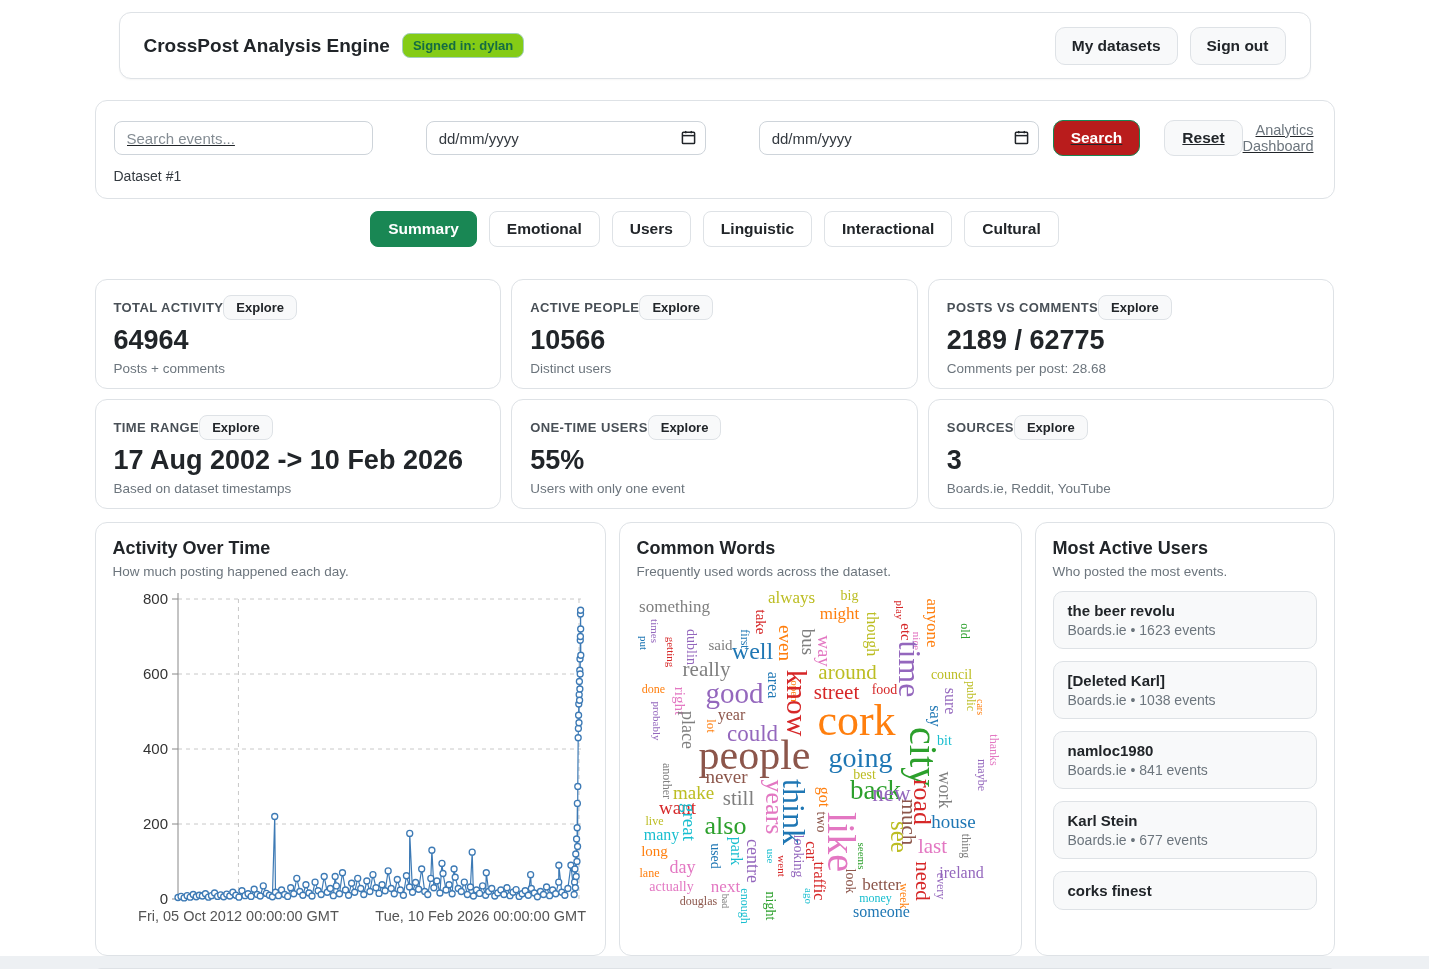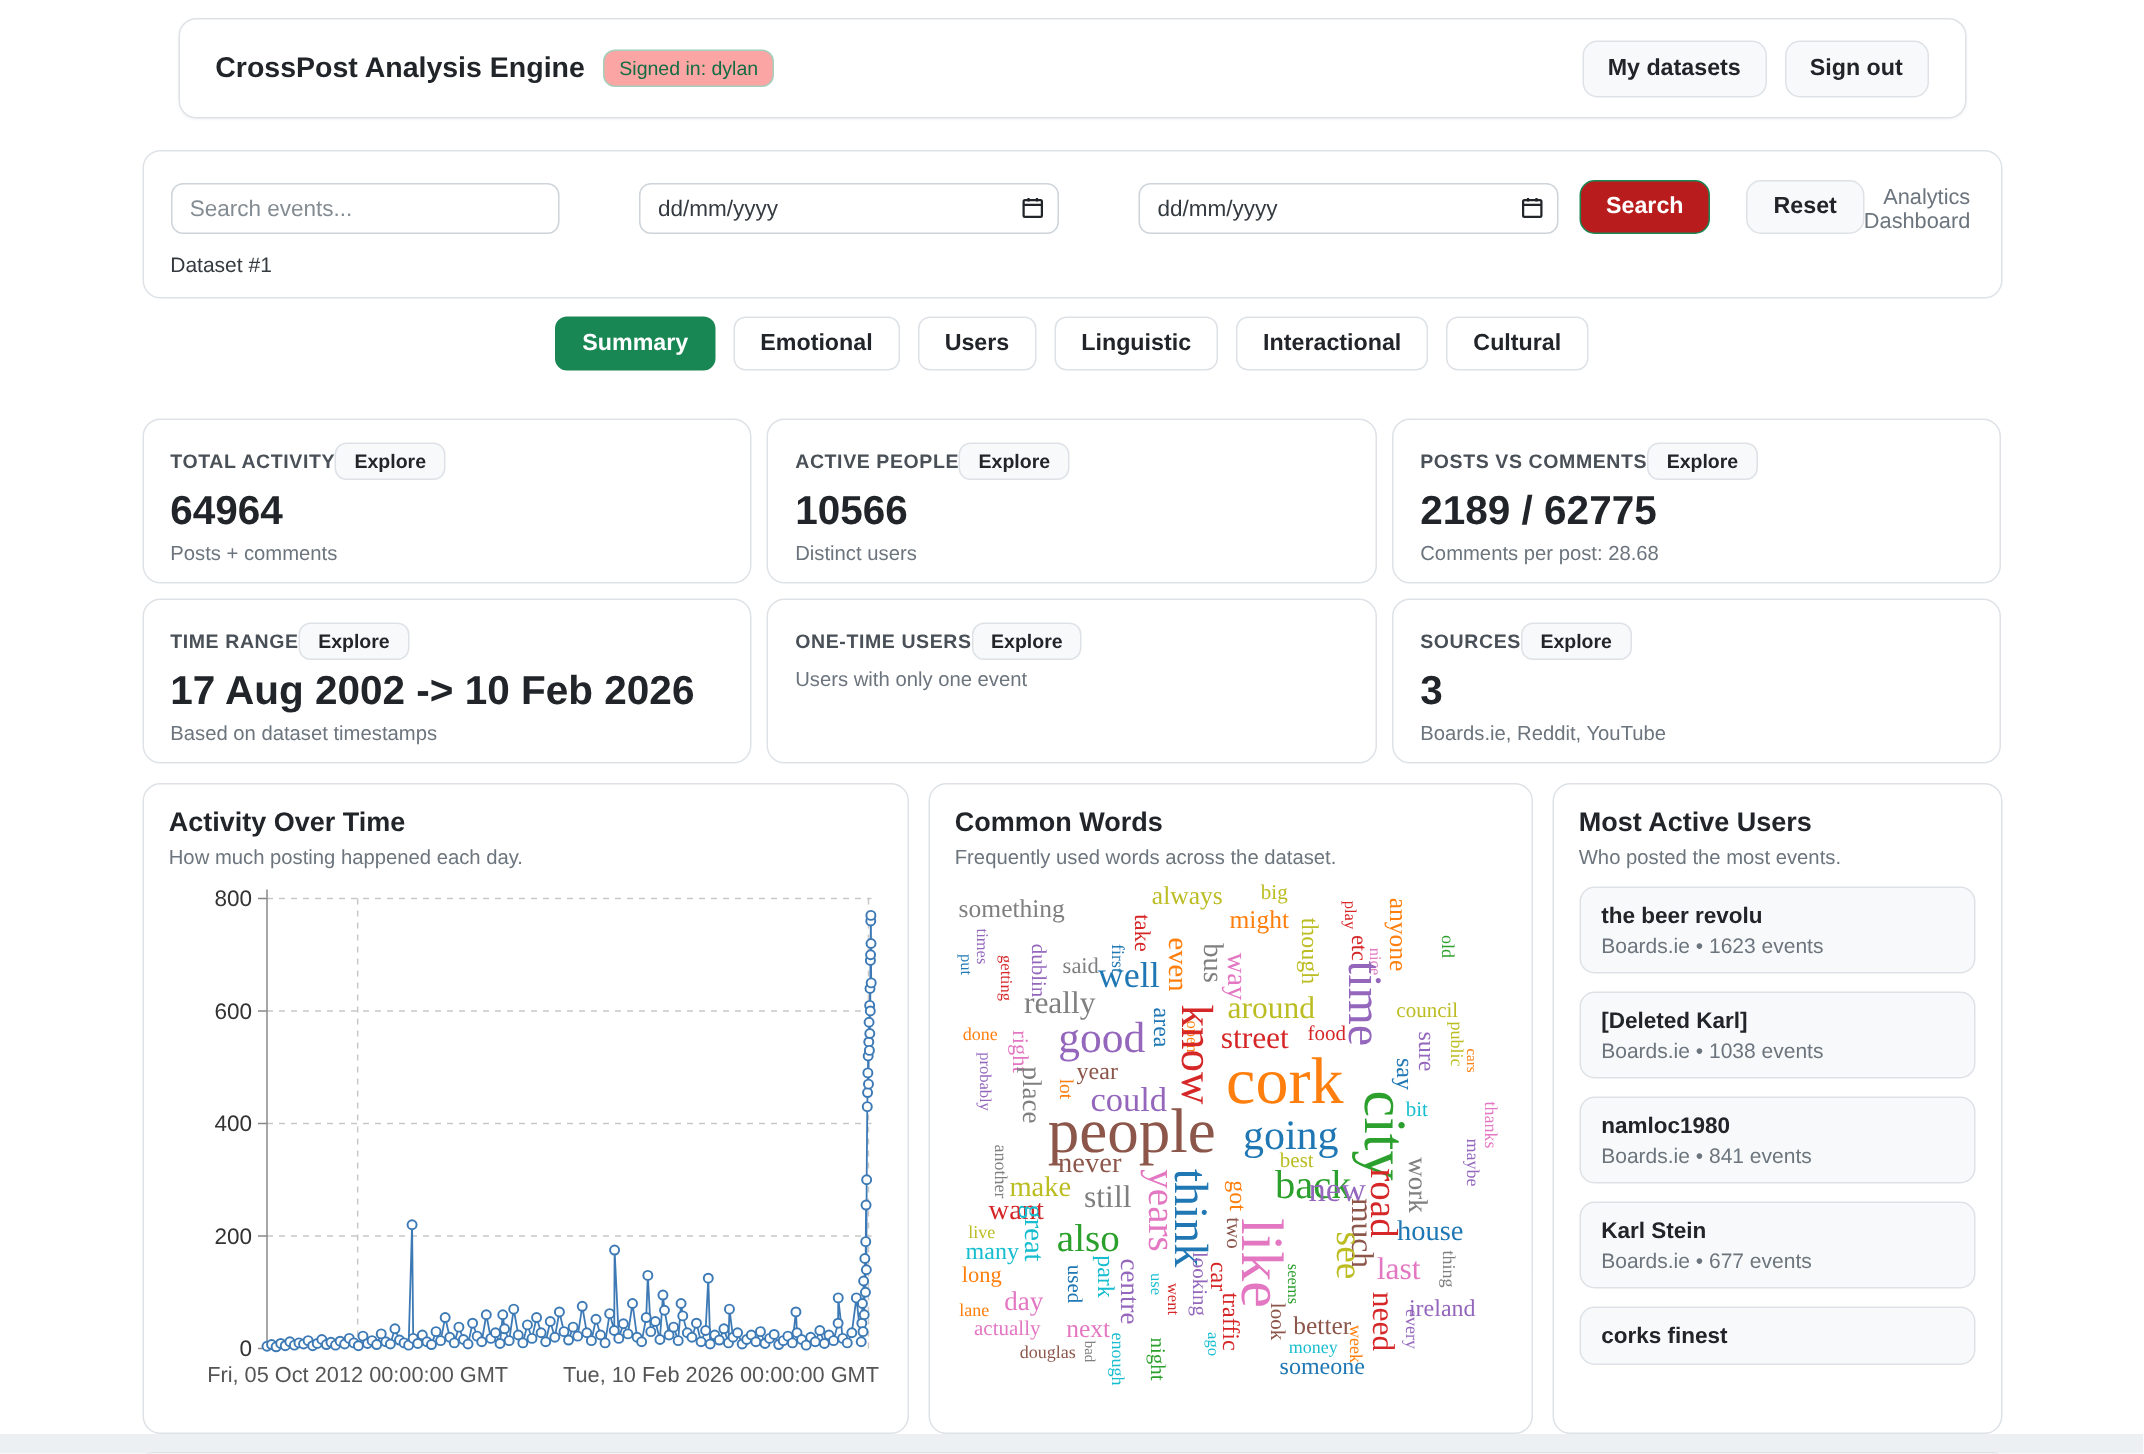--- a/index.html
+++ b/index.html
@@ -6,33 +6,33 @@
   html,body { width:1429px; height:969px; overflow:hidden; background:#ffffff;
     font-family:"Liberation Sans","DejaVu Sans",sans-serif; color:#212529; }
 
   .card { background:#fff; border:1px solid #dee2e6; border-radius:12px; }
 
   
   .header-wrap { width:1192px; margin:12px auto 0; }
   .header-card { height:67px; display:flex; align-items:center; padding:0 24px;
     box-shadow:0 1px 2px rgba(0,0,0,.04); }
   .app-title { font-size:19px; font-weight:bold; }
-  .badge { margin-left:12px; font-size:13px; font-weight:normal; color:#146c43;
-    background:#fca5a5; border:1px solid #a3cfbb; border-radius:8px; padding:4px 10px; }
+  .badge { margin-left:12px; font-size:13px; font-weight:bold; color:#146c43;
+    background:#84cc16; border:1px solid #a3cfbb; border-radius:8px; padding:4px 10px; }
   .header-spacer { flex:1; }
   .btn { font-family:inherit; font-size:15.5px; font-weight:bold; color:#212529;
     background:#f8f9fa; border:1px solid #dee2e6; border-radius:10px;
     padding:9px 16px; cursor:pointer; }
   .btn + .btn { margin-left:12px; }
   .btn-green { background:#b91c1c; border-color:#198754; color:#fff; }
 
   
   .main { width:1240px; margin:0 auto; }
   .filter-card { margin-top:21px; padding:19px 18px 14px; }
-  .filter-row { display:flex; align-items:flex-end; }
+  .filter-row { display:flex; align-items:center;text-decoration:underline; }
   .text-input { font-family:inherit; font-size:15px; color:#343a40;
     border:1px solid #ced4da; border-radius:8px; padding:7px 12px; height:34px; outline:none; }
   .search-input { width:280px; }
   .search-input::placeholder { color:#848c93; }
   .date-wrap { position:relative; margin-left:8px;padding-left:45px; }
   .date-input { width:280px; padding-right:34px; }
   .date-input::placeholder { color:#343a40; }
   .cal-icon { position:absolute; right:10px; top:9px; pointer-events:none; }
   .filter-row .btn-search { margin-left:14px; padding:8px 17px; font-size:15.5px; }
   .filter-row .btn-reset  { margin-left:24px;  padding:8px 17px; font-size:15.5px; }
@@ -163,20 +163,21 @@
         <button class="btn-explore">Explore</button>
       </div>
       <div class="stat-value">17 Aug 2002 -&gt; 10 Feb 2026</div>
       <div class="stat-sub">Based on dataset timestamps</div>
     </div>
     <div class="card stat-card">
       <div class="stat-head">
         <div class="stat-label">ONE-TIME USERS</div>
         <button class="btn-explore">Explore</button>
       </div>
+      <div class="stat-value">55%</div>
       <div class="stat-sub">Users with only one event</div>
     </div>
     <div class="card stat-card">
       <div class="stat-head">
         <div class="stat-label">SOURCES</div>
         <button class="btn-explore">Explore</button>
       </div>
       <div class="stat-value">3</div>
       <div class="stat-sub">Boards.ie, Reddit, YouTube</div>
     </div>

